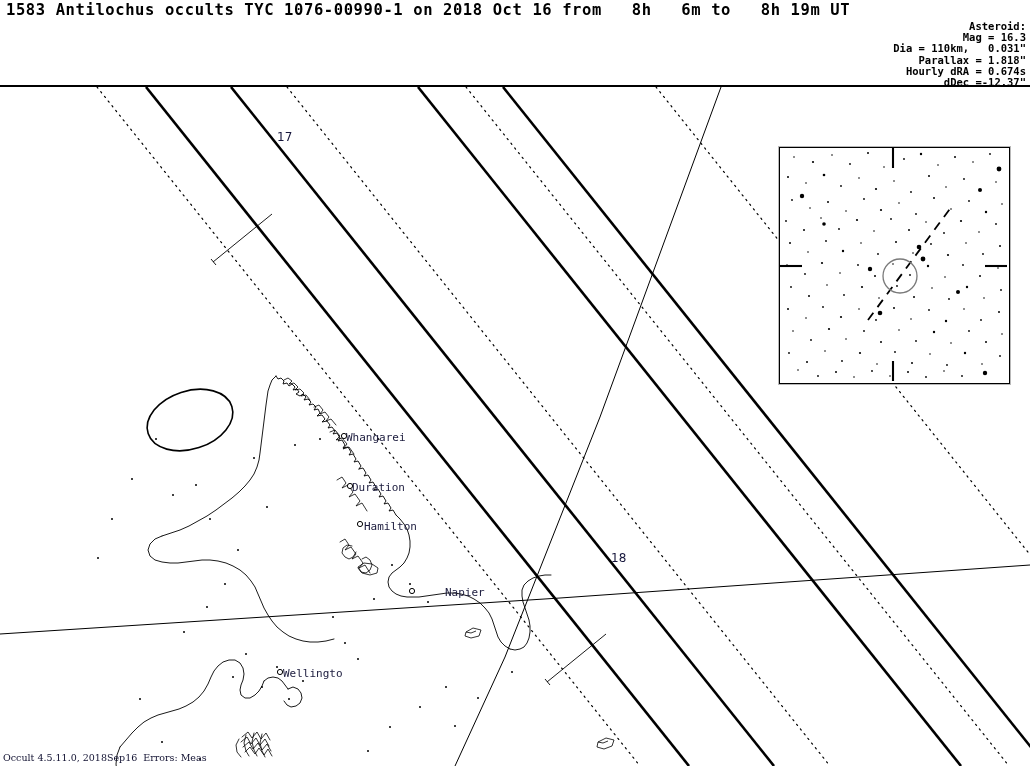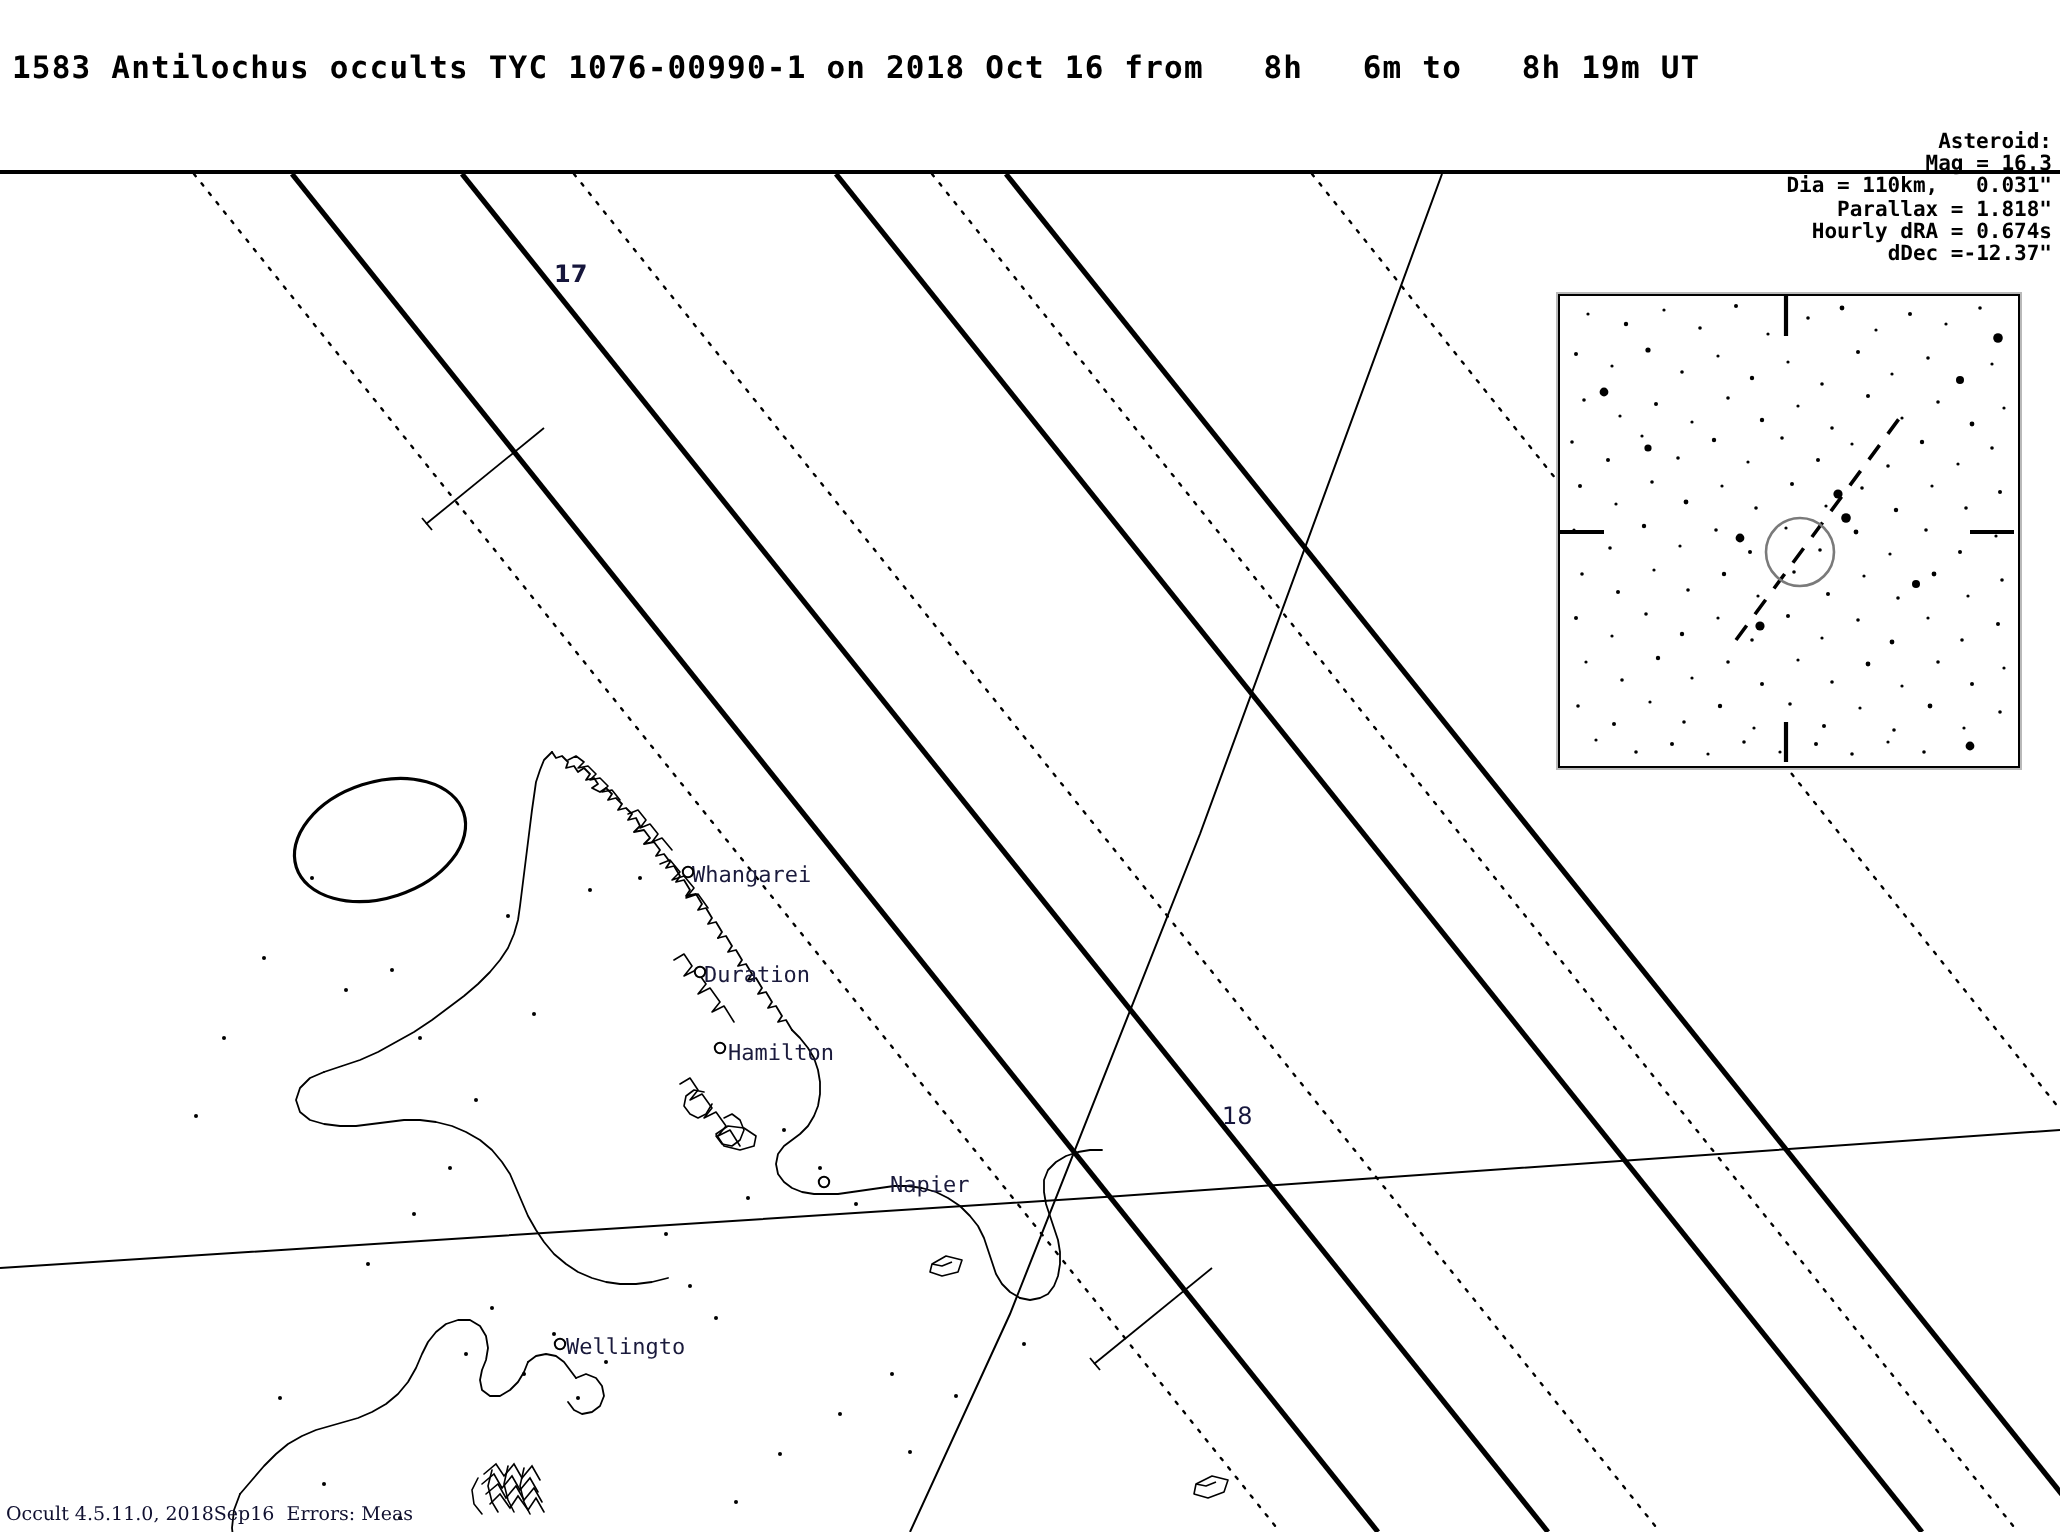--- a/index.html
+++ b/index.html
@@ -26,33 +26,32 @@
     height: 86px;
   }
   #title {
     position: absolute;
     left: 6px; top: 1px;
     font-family: "DejaVu Sans Mono", "Liberation Mono", monospace;
     font-size: 15.5px;
     font-weight: bold;
     letter-spacing: 0.6px;
     white-space: pre;
-    margin-top: 24px;
   }
   .hdr-block {
     position: absolute;
     font-family: "DejaVu Sans Mono", "Liberation Mono", monospace;
     font-size: 10.5px;
     font-weight: bold;
     line-height: 11.2px;
     white-space: pre;
   }
   #hdr-star   { left: 4px;  top: 21px; text-align: left; }
   #hdr-circ   { left: 418px; top: 21px; text-align: left; }
-  #hdr-ast    { left: 790px; top: 21px; width: 236px; text-align: right; margin-top: 45px; }
+  #hdr-ast    { left: 790px; top: 21px; width: 236px; text-align: right; }
 
   #hdr-rule {
     position: absolute;
     left: 0; top: 85px;
     width: 1030px;
     height: 0;
     border-top: 2px solid #000;
   }
 
   
@@ -457,18 +456,18 @@
   <div class="city-label" style="left:283px; top:667px;">Wellingto</div>
 
   <svg width="1030" height="766" style="position:absolute; left:0; top:0; pointer-events:none;" xmlns="http://www.w3.org/2000/svg">
     <circle cx="344" cy="436" r="2.6" fill="#fff" stroke="#000" stroke-width="1"></circle>
     <circle cx="350" cy="486" r="2.6" fill="#fff" stroke="#000" stroke-width="1"></circle>
     <circle cx="360" cy="524" r="2.6" fill="#fff" stroke="#000" stroke-width="1"></circle>
     <circle cx="412" cy="591" r="2.6" fill="#fff" stroke="#000" stroke-width="1"></circle>
     <circle cx="280" cy="672" r="2.6" fill="#fff" stroke="#000" stroke-width="1"></circle>
   </svg>
 
-  <div class="time-label" style="left:277px; top:130px;font-weight:bold;">17</div>
+  <div class="time-label" style="left:277px; top:130px;">17</div>
   <div class="time-label" style="left:611px; top:551px;">18</div>
 
   <div id="footer">Occult 4.5.11.0, 2018Sep16  Errors: Meas</div>
 
 </div>
 
 </body></html>

